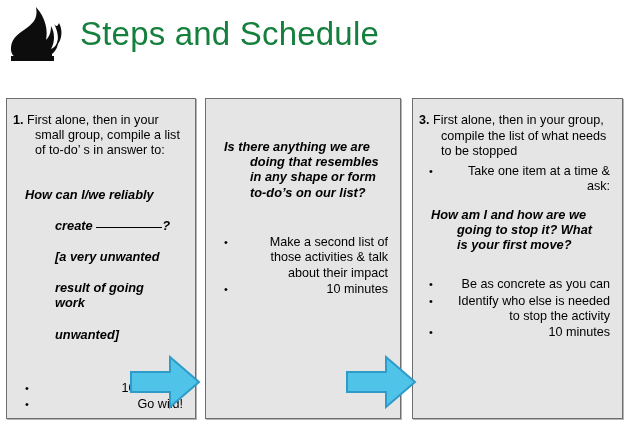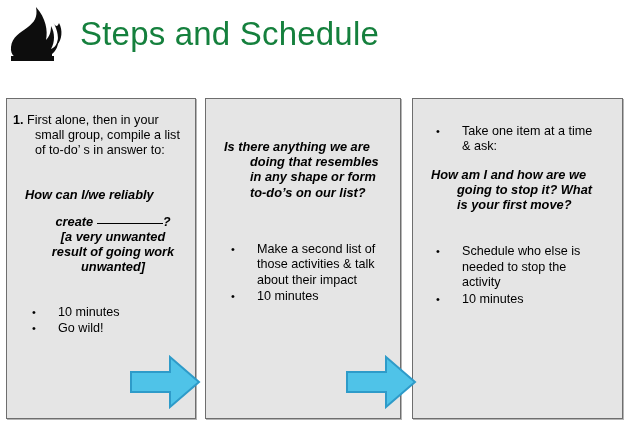--- a/index.html
+++ b/index.html
@@ -90,40 +90,40 @@
     margin: 12px;
     padding-left: 26px;
     text-indent: -26px;
   }
   .q-indent {
     display: block;
     font-weight: bold;
     font-style: italic;
     font-size: 12.8px;
     line-height: 15.2px;
-    margin: 0;
+    margin: 16px;
     padding-left: 26px;
-    text-align: center;
   }
   .blank-line {
     display: inline-block;
     width: 66px;
     border-bottom: 1.6px solid #000;
     vertical-align: 2px;
   }
 
   .spacer-sm { height: 9px; }
   .spacer-md { height: 14px; }
   .spacer-lg { height: 19px; }
 
   
   ul.bullets {
     list-style: none;
-    margin: 11px;
+    margin: 4px;
     padding: 0;
+    text-align: right;
   }
   ul.bullets li {
     position: relative;
     font-size: 12.6px;
     line-height: 15.4px;
     padding-left: 34px;
     margin: 0 0 1px 0;
   }
   ul.bullets li::before {
     content: "\2022";
@@ -195,31 +195,33 @@
 
     <ul class="bullets">
       <li>Make a second list of those activities &amp; talk about their impact</li>
       <li>10 minutes</li>
     </ul>
   </div>
 </div>
 
 <div class="panel" id="panel-3">
   <div class="panel-inner">
+    <p class="num-block"><span class="num">3.</span> <span>First alone, then in your group, compile the list of what needs to be stopped</span></p>
 
     <ul class="bullets">
       <li>Take one item at a time &amp; ask:</li>
     </ul>
 
     <p class="question">How am I and how are we going to stop it? What is your first move?</p>
 
     <div class="spacer-sm"></div>
 
     <ul class="bullets">
-      <li>Schedule who else is needed to stop the activity</li>
+      <li>Be as concrete as you can</li>
+      <li>Identify who else is needed to stop the activity</li>
       <li>10 minutes</li>
     </ul>
   </div>
 </div>
 
 <div class="arrow" id="arrow-1">
   <svg viewBox="0 0 72 54" xmlns="http://www.w3.org/2000/svg" aria-hidden="true">
     <polygon points="2,17 41,17 41,2 70,27 41,52 41,37 2,37" fill="#4FC3E8" stroke="#2E9BC9" stroke-width="2" stroke-linejoin="miter"></polygon>
   </svg>
 </div>

